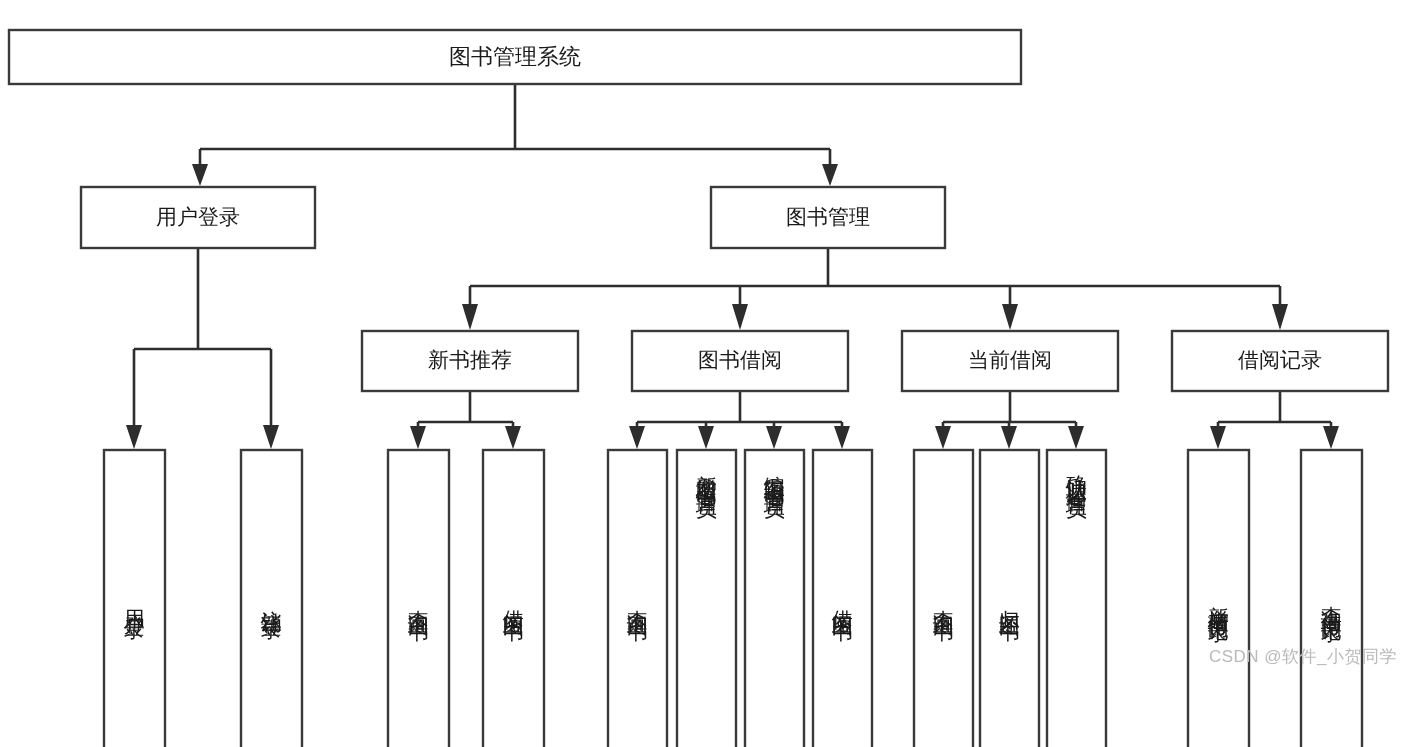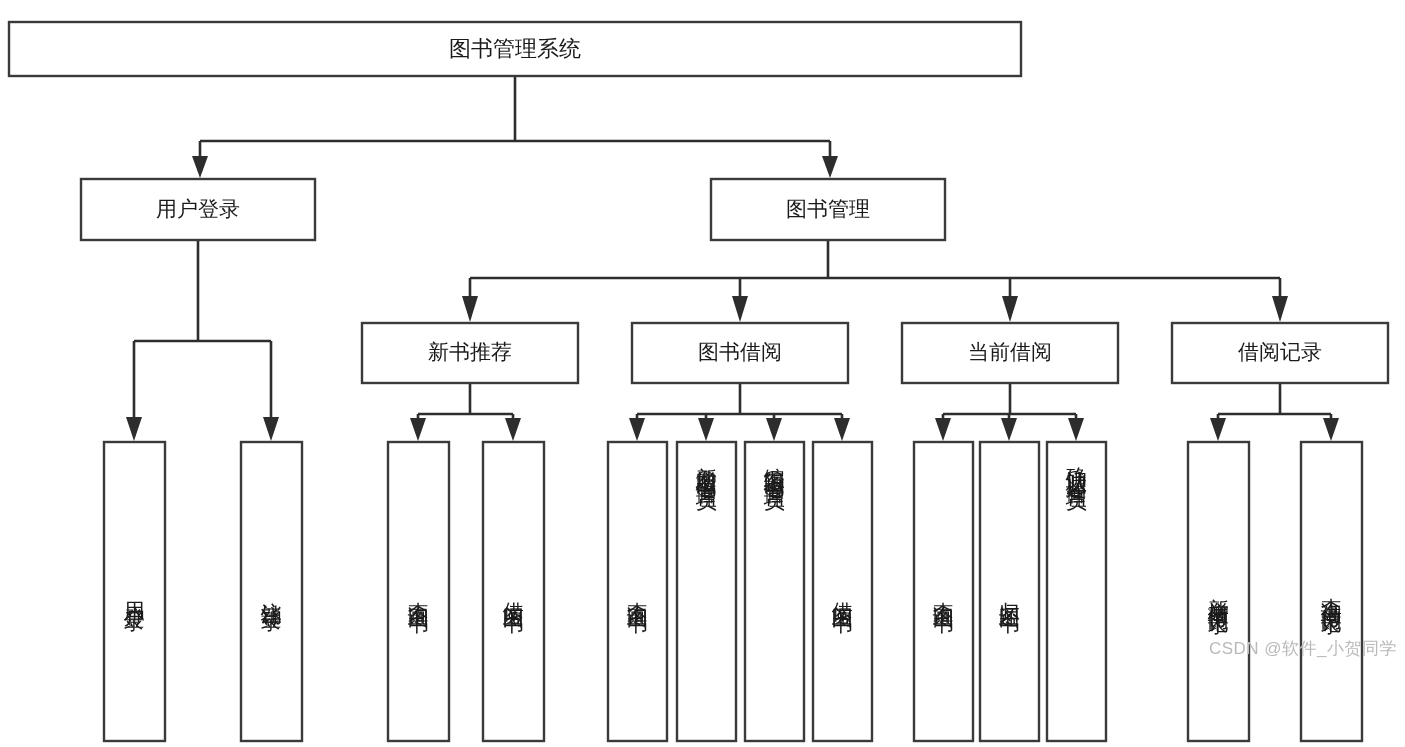--- a/index.html
+++ b/index.html
@@ -10,21 +10,21 @@
   body {
     width: 1405px;
     height: 747px;
     font-family: "Liberation Sans", "DejaVu Sans", sans-serif;
     overflow: hidden;
     position: relative;
   }
   #diagram-root {
     position: absolute;
     left: 0;
-    top: 8px;
+    top: 16px;
     width: 1405px;
     height: 658px;
   }
   svg { display: block; }
 
   .node-box {
     fill: #ffffff;
     stroke: #3a3a3a;
     stroke-width: 2.4;
   }

